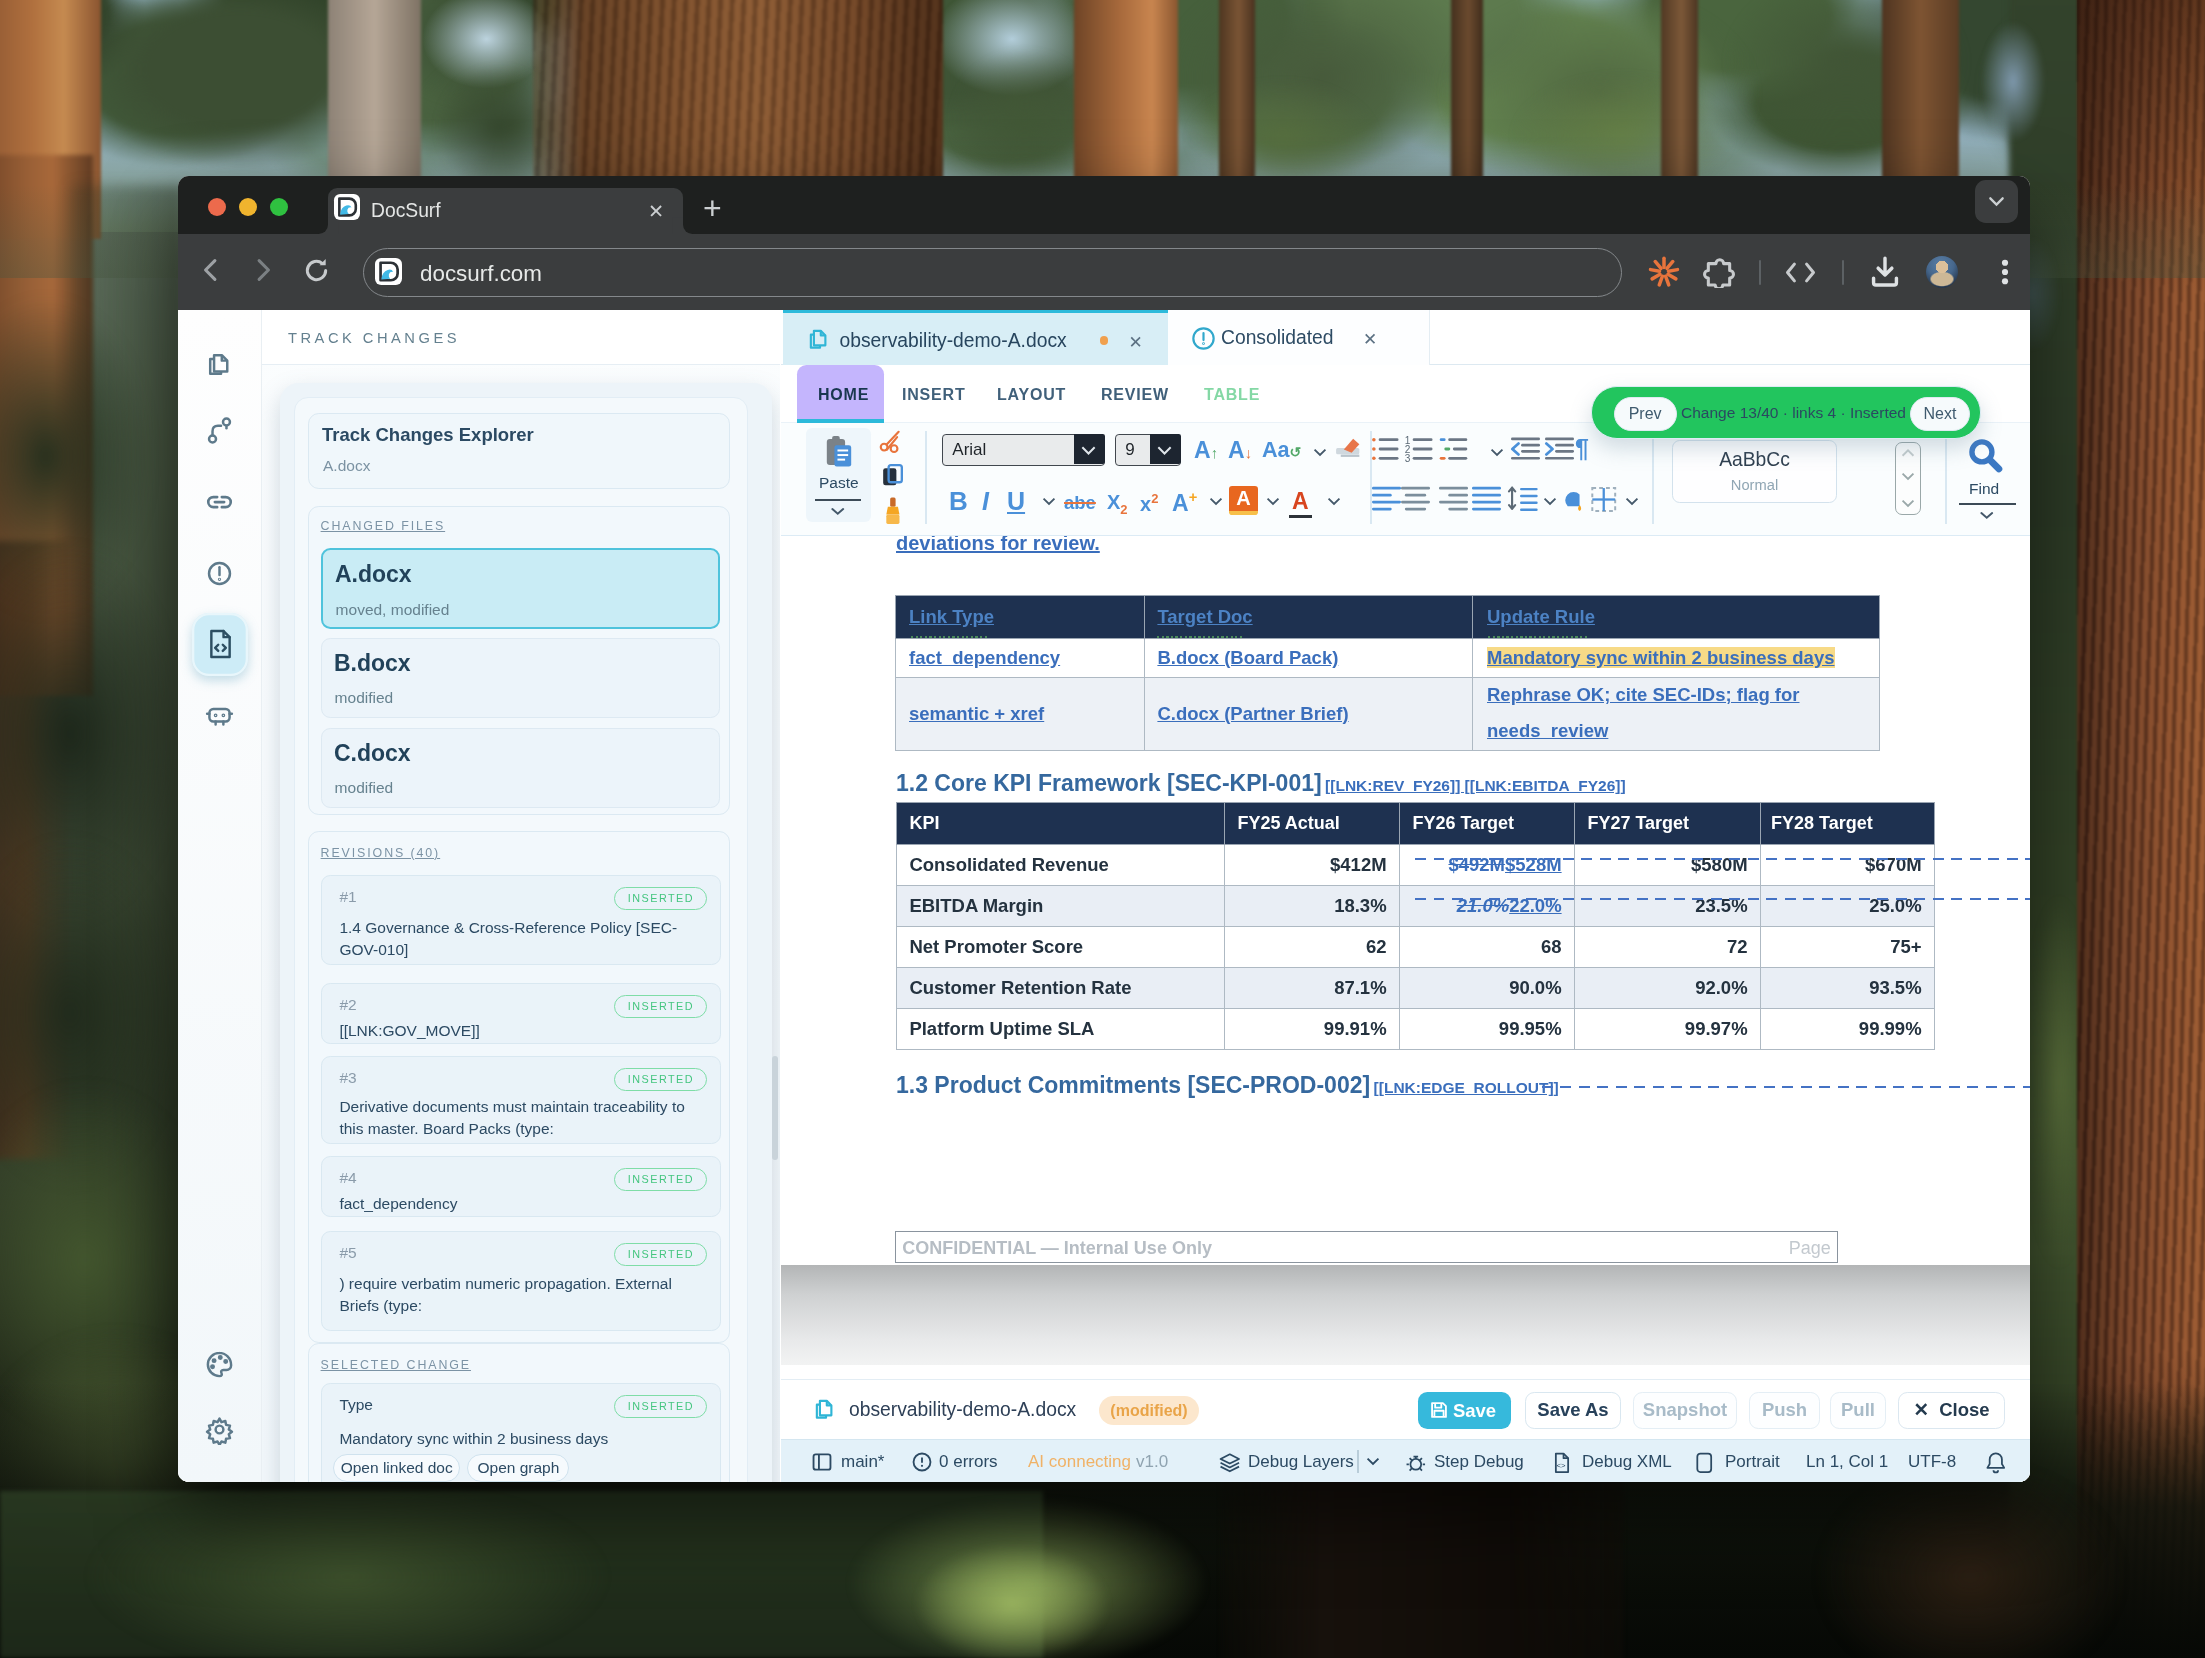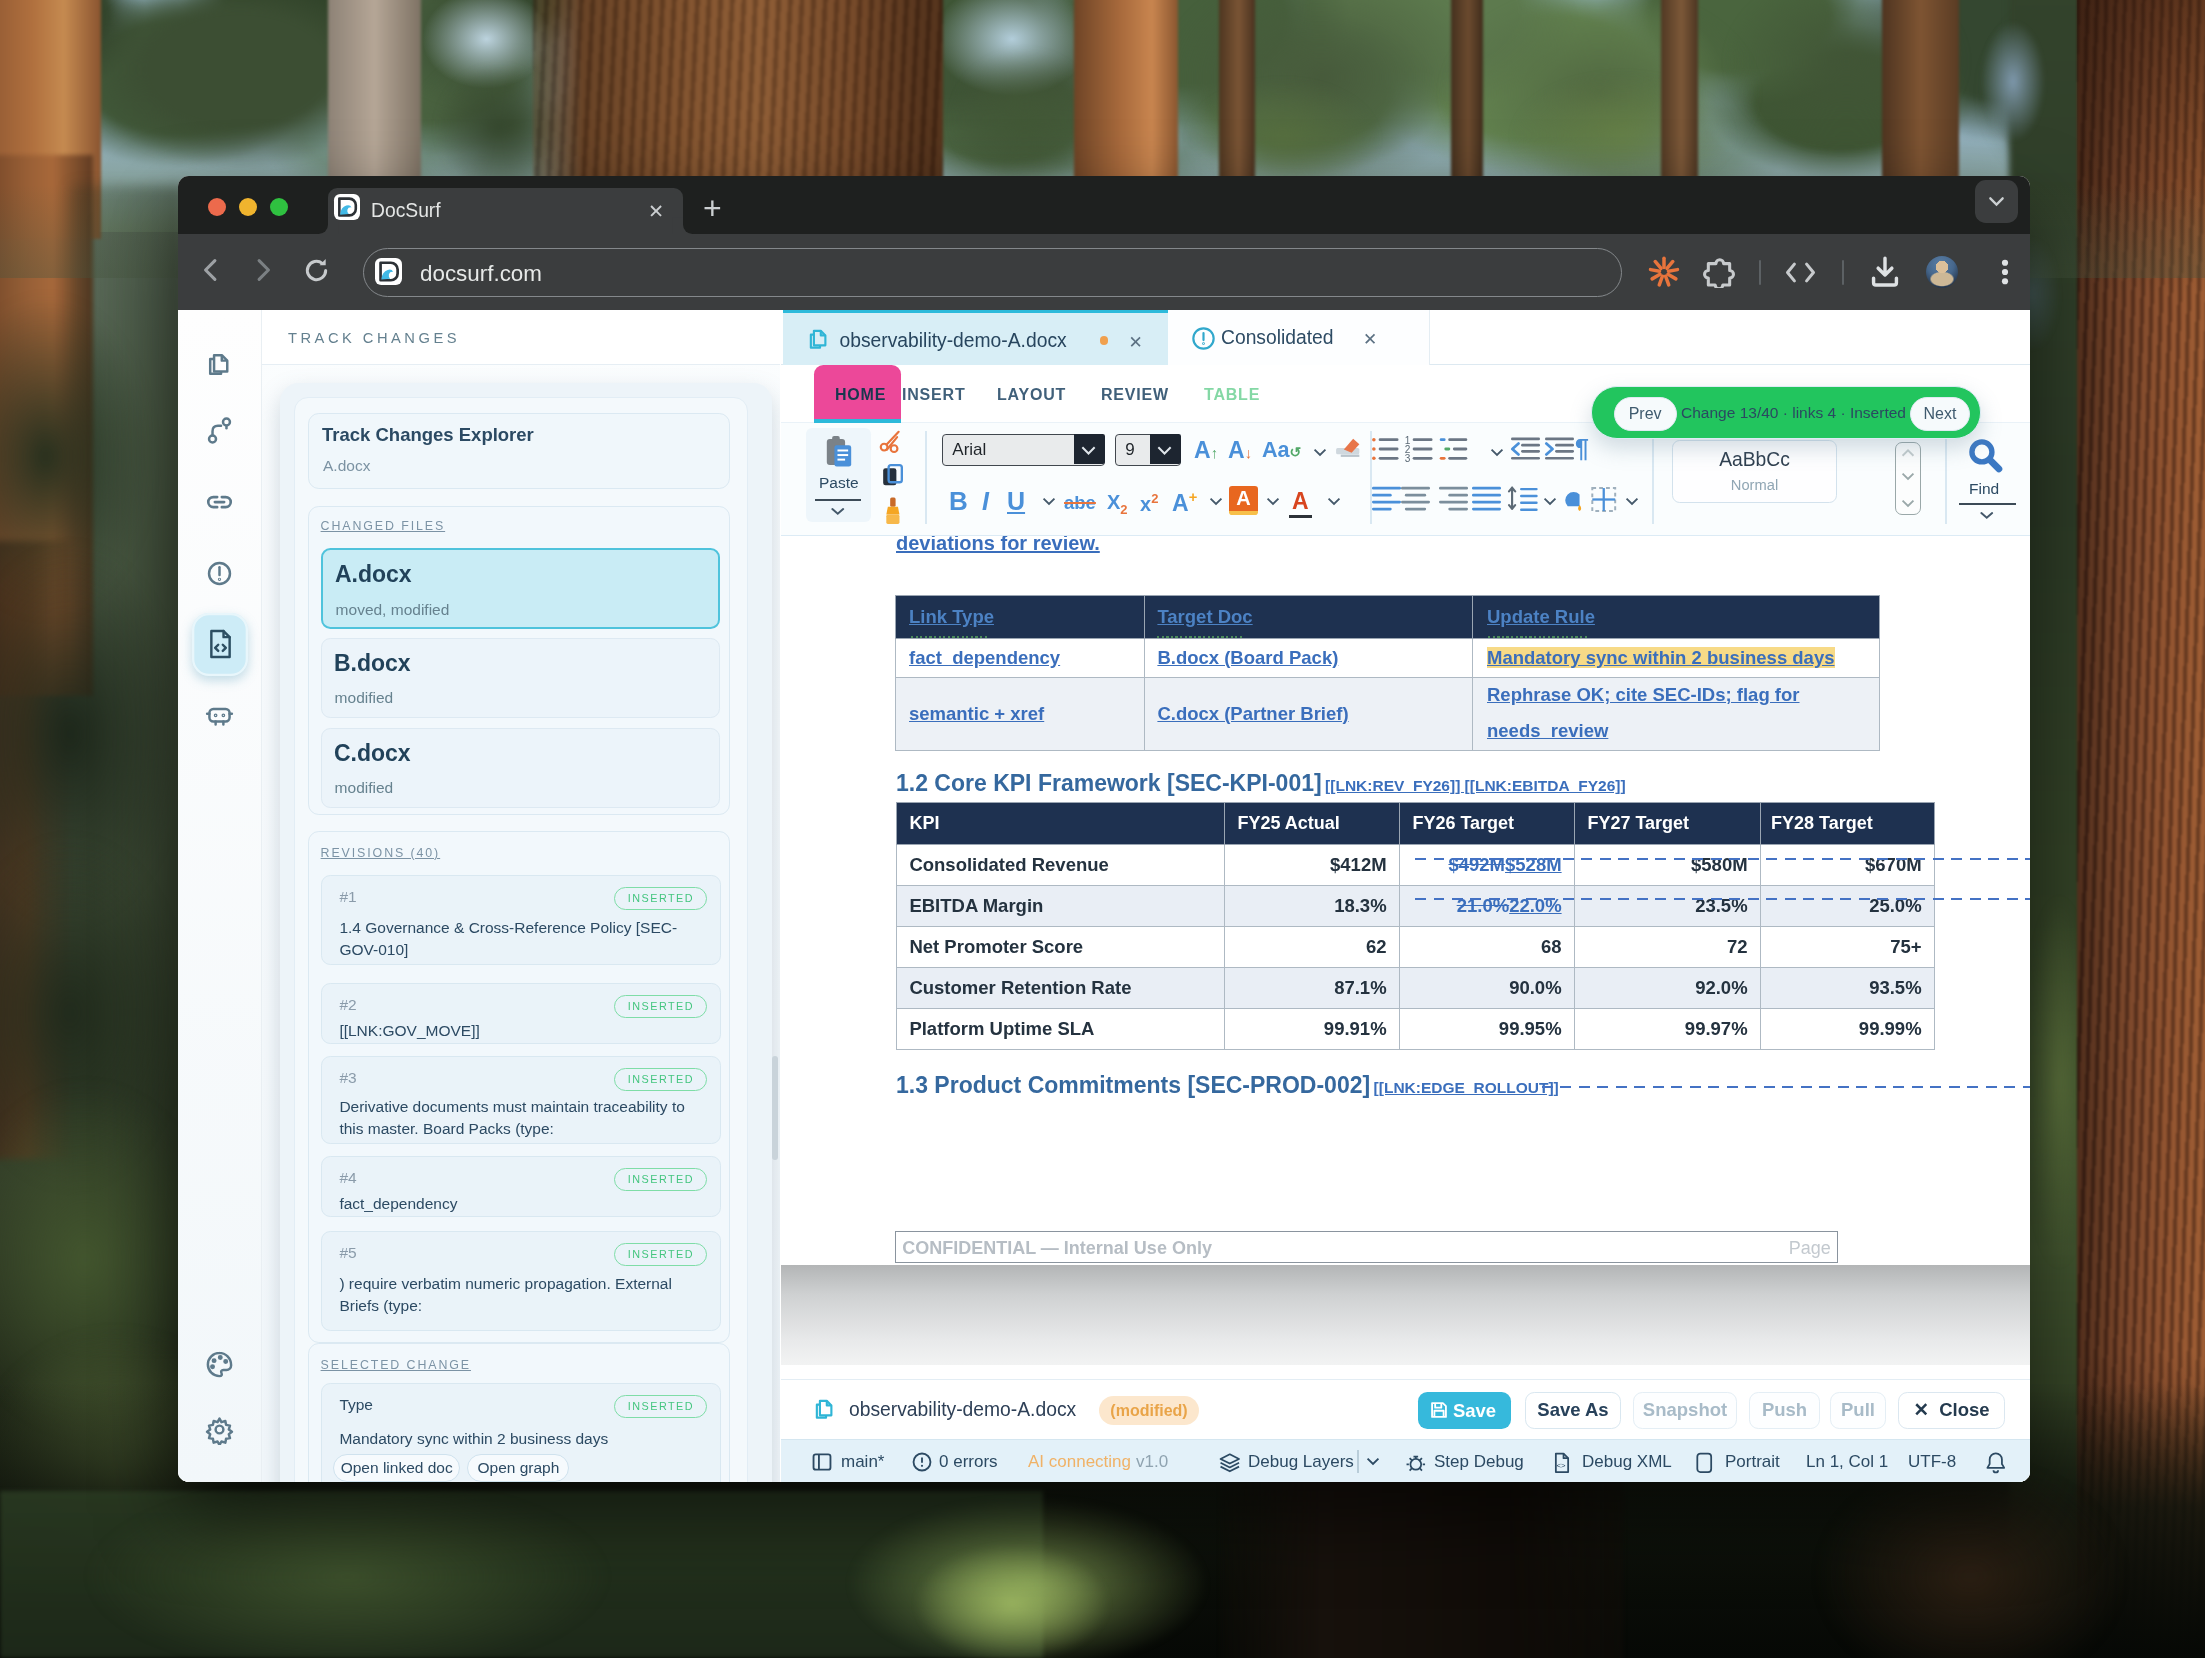--- a/index.html
+++ b/index.html
@@ -70,21 +70,21 @@
   
   #editor { position:absolute; left:603px; top:0; width:1249px; height:100%; background:#fff; }
   #tabbar { position:absolute; left:0; top:0; width:100%; height:55px; background:#fff; border-bottom:1.5px solid #dde9f1; }
   #etab1 { position:absolute; left:1.5px; top:0; width:386px; height:55px; background:#d8eef6; border-top:3.1px solid #2dbadb; }
   #etab1 .t { position:absolute; left:57px; top:17px; font-size:19.3px; color:#27455e; }
   #etab2 { position:absolute; left:387px; top:0; width:262px; height:55px; background:#fdfeff; border-right:1.5px solid #e4edf3; }
   #etab2 .t { position:absolute; left:53px; top:17px; font-size:19.3px; color:#2d4b64; }
   .tclose { position:absolute; top:18.5px; font-size:17px; color:#5c7183; }
   #ribbontabs { position:absolute; left:0; top:55px; width:100%; height:58px; background:#fff; border-bottom:1.5px solid #eaf2f8; }
   .rtab { position:absolute; top:21px; font-size:16px; letter-spacing:0.8px; color:#40607a; font-weight:bold; }
-  #rhome { position:absolute; left:33px; top:0px; width:87px; height:58px; background:#ec4899; border-radius:9.3px 9.3px 0 0; }
+  #rhome { position:absolute; left:16px; top:0px; width:87px; height:58px; background:#c4b5fd; border-radius:9.3px 9.3px 0 0; }
   #rhome span { position:absolute; left:21px; top:21px; font-size:16px; letter-spacing:0.8px; color:#19374f; font-weight:bold; }
   #rhome .ul { position:absolute; left:0; bottom:0; width:100%; height:3.9px; background:#2cb9da; }
   #toolbar { position:absolute; left:0; top:113px; width:100%; height:113px; background:#fafdfe; border-bottom:1.5px solid #dcebf5; }
   .tsep { position:absolute; top:7.7px; width:1.5px; height:93px; background:#d9e8f2; }
   .tbtn { position:absolute; }
   #docarea { position:absolute; left:0; top:226px; width:100%; height:844px; background:#fff; overflow:hidden; }
   #savebar { position:absolute; left:0; top:1069px; width:100%; height:59px; background:#fff; border-top:1.5px solid #e3edf4; }
   #statusbar { position:absolute; left:0; top:1129px; width:100%; height:43px; background:#e3f1f9; border-top:1.5px solid #d4e6f0; }
   .sbit { position:absolute; top:12.4px; font-size:17px; color:#2c4a63; }
   .sbtn { position:absolute; top:11.6px; height:37px; border-radius:9.3px; font-size:18.5px; font-weight:bold; text-align:center; }
@@ -663,21 +663,21 @@
             <tr style="height:41px;background:#fff;">
               <td style="padding-left:12.4px;">Consolidated Revenue</td>
               <td style="text-align:right;padding-right:12.4px;">$412M</td>
               <td style="text-align:right;padding-right:12.4px;"><span style="color:#3a6ebc;text-decoration:line-through;">$492M</span><span style="color:#3a6ebc;text-decoration:underline;">$528M</span></td>
               <td style="text-align:right;padding-right:12.4px;">$580M</td>
               <td style="text-align:right;padding-right:12.4px;">$670M</td>
             </tr>
             <tr style="height:41px;background:#e9eef5;">
               <td style="padding-left:12.4px;">EBITDA Margin</td>
               <td style="text-align:right;padding-right:12.4px;">18.3%</td>
-              <td style="text-align:right;padding-right:12.4px;"><span style="color:#3a6ebc;text-decoration:line-through;">21.0%</span><span style="color:#3a6ebc;text-decoration:underline;">22.0%</span></td>
+              <td style="text-align:right;padding-right:12.4px;"><span style="color:#3a6ebc;text-decoration:line-through;font-style:italic;">21.0%</span><span style="color:#3a6ebc;text-decoration:underline;">22.0%</span></td>
               <td style="text-align:right;padding-right:12.4px;">23.5%</td>
               <td style="text-align:right;padding-right:12.4px;">25.0%</td>
             </tr>
             <tr style="height:41px;background:#fff;">
               <td style="padding-left:12.4px;">Net Promoter Score</td>
               <td style="text-align:right;padding-right:12.4px;">62</td>
               <td style="text-align:right;padding-right:12.4px;">68</td>
               <td style="text-align:right;padding-right:12.4px;">72</td>
               <td style="text-align:right;padding-right:12.4px;">75+</td>
             </tr>

